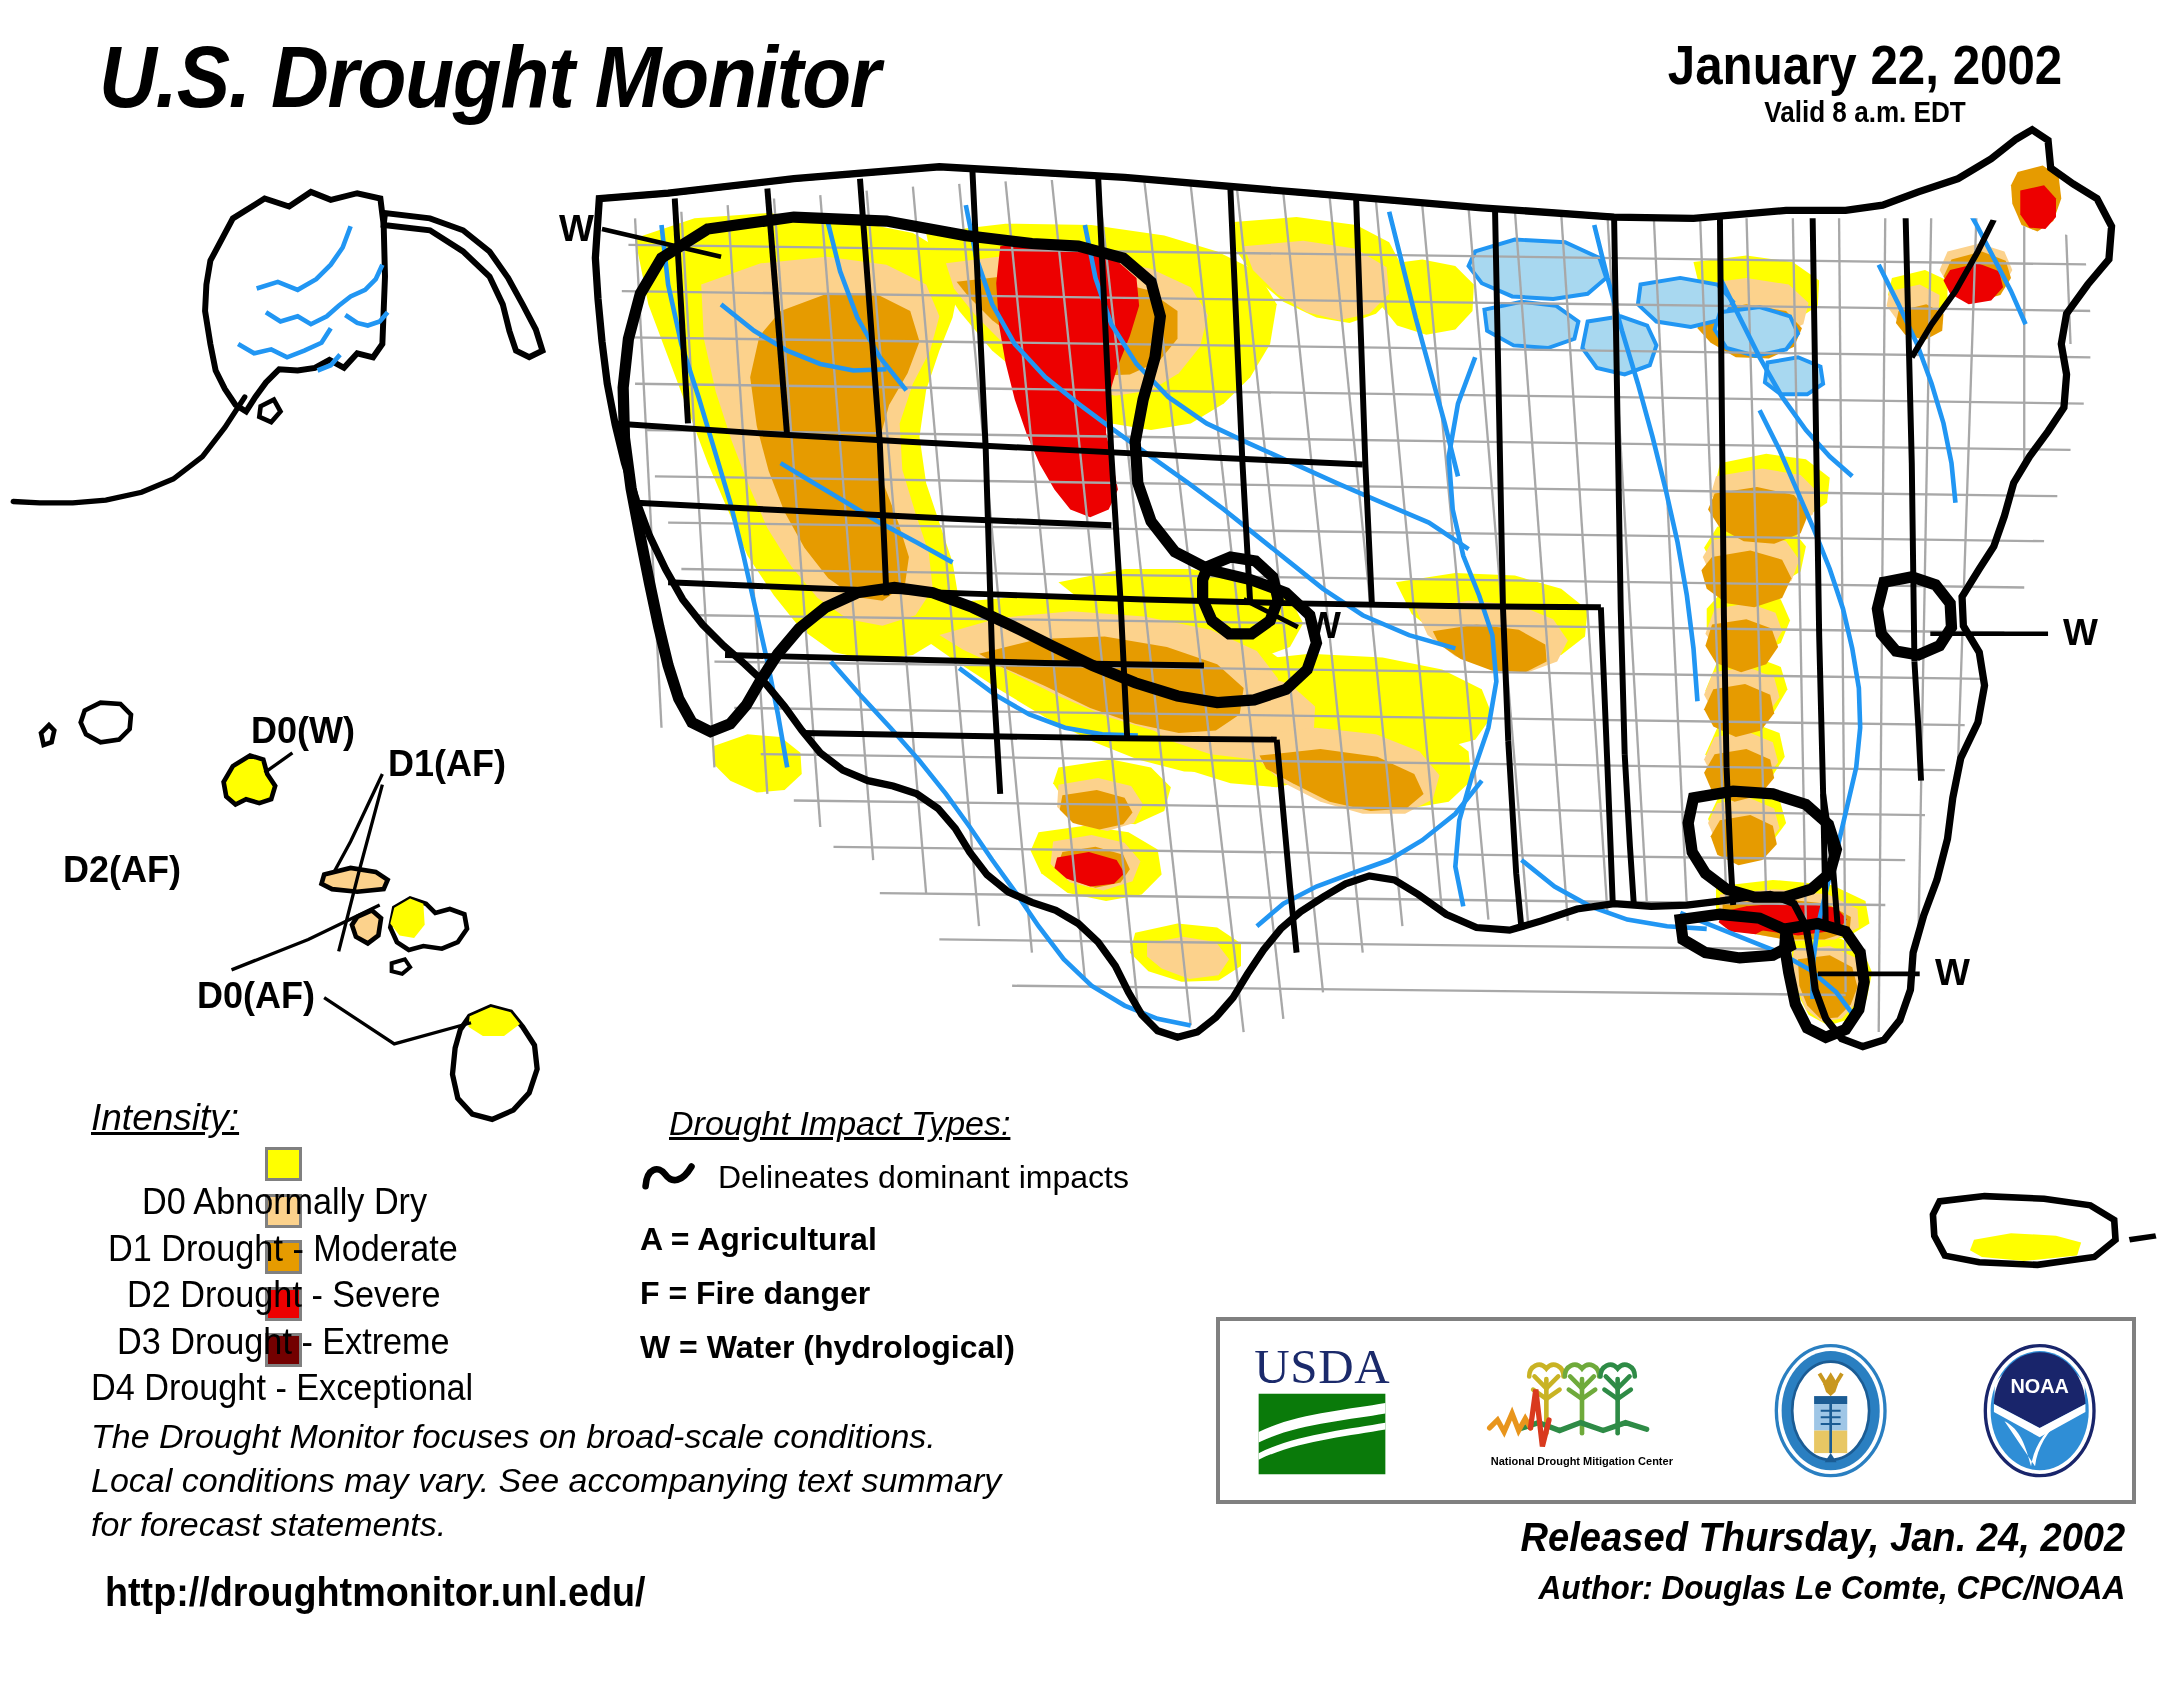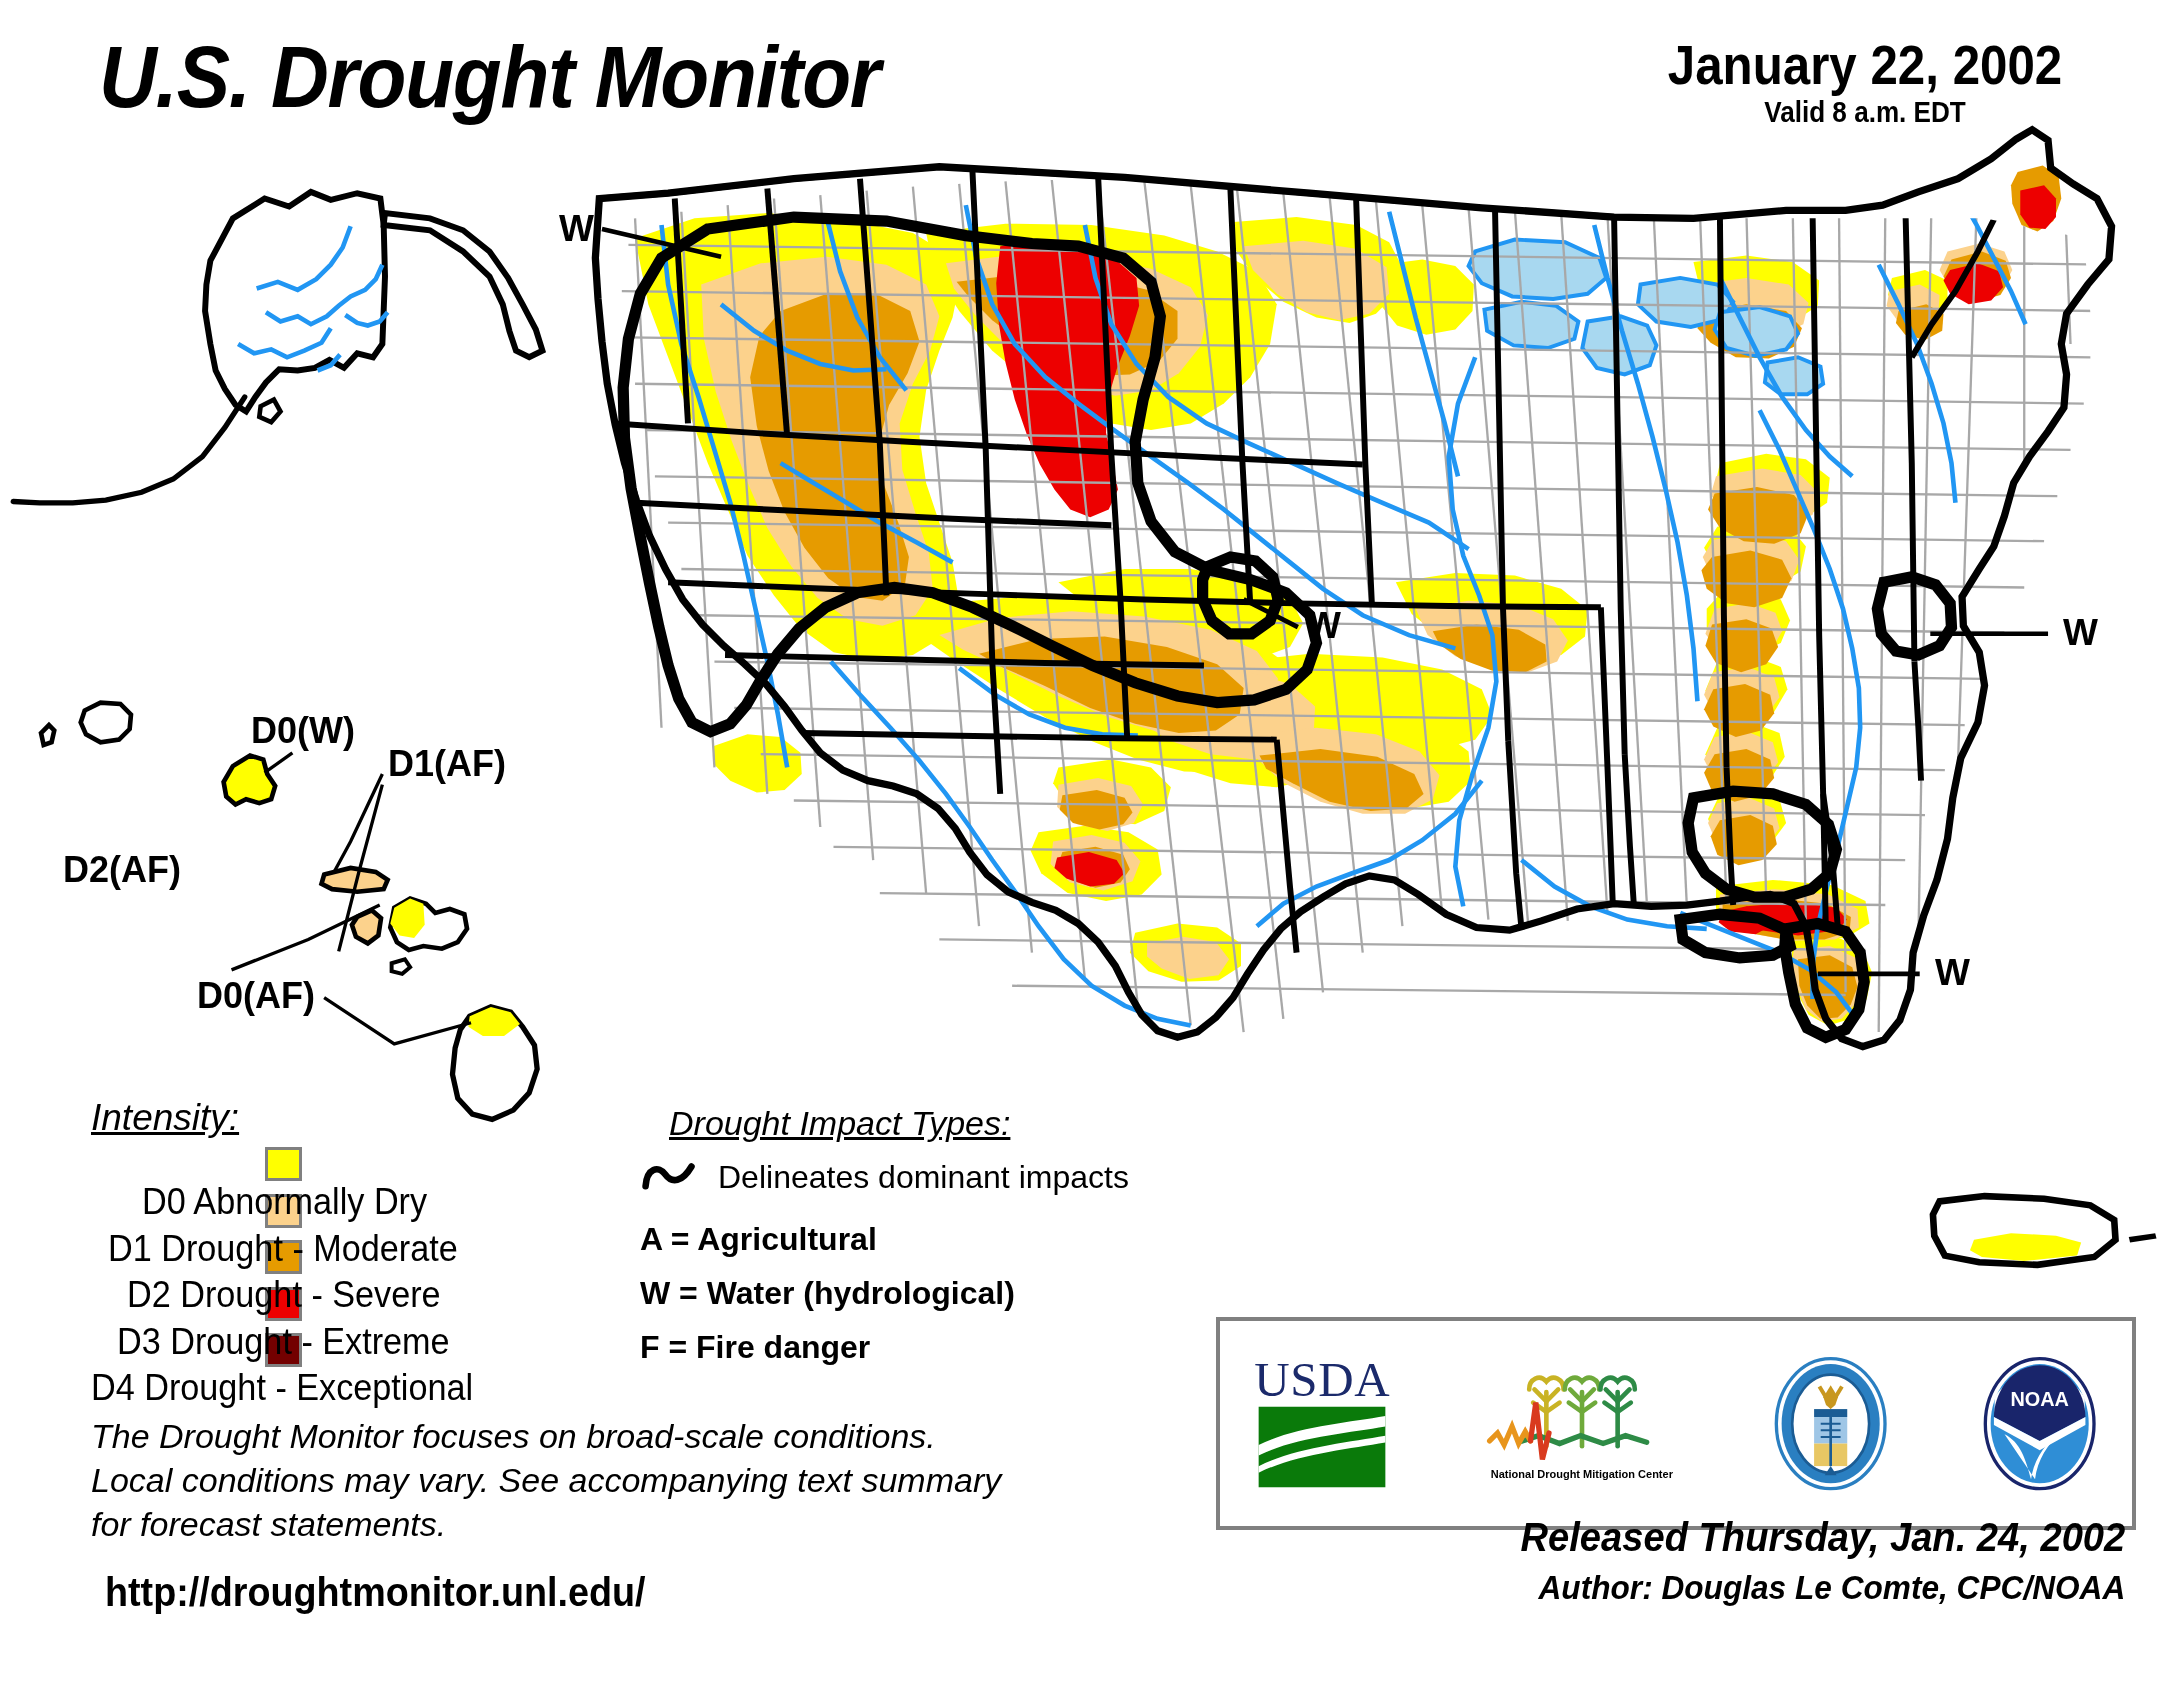--- a/index.html
+++ b/index.html
@@ -44,21 +44,21 @@
   .imp-line{font-size:32px;margin-bottom:17px;white-space:nowrap;font-weight:bold;}
   .imp-txt{font-size:32px;white-space:nowrap;}
 
   
   #disclaimer{position:absolute;left:91px;top:1414px;font-size:34px;
               font-style:italic;line-height:1.30;white-space:nowrap;}
   #site-url{position:absolute;left:105px;top:1569px;font-size:41px;
             font-weight:bold;transform:scaleX(0.92);transform-origin:left top;}
 
   
-  #logo-box{position:absolute;left:1216px;top:1317px;width:920px;height:213px;
+  #logo-box{position:absolute;left:1216px;top:1317px;width:920px;height:187px;
             border:4px solid #808080;background:#fff;box-sizing:border-box;
             display:flex;align-items:center;justify-content:space-around;gap:24px;}
   .logo-cell{display:flex;flex-direction:column;align-items:center;
              justify-content:center;}
   #usda-word{font-family:"Liberation Serif","DejaVu Serif",serif;
              font-size:49px;color:#1b2a6b;letter-spacing:0.7px;line-height:0.95;}
   #ndmc-cap{font-size:11px;font-weight:bold;white-space:nowrap;margin-top:1.3px;}
 
   
   #released{position:absolute;right:58px;top:1514px;text-align:right;}
@@ -526,22 +526,22 @@
 
 <div id="impacts">
   <div id="impacts-title">Drought Impact Types:</div>
   <div id="impacts-squig">
     <svg id="squig-svg" width="61" height="42" viewBox="0 0 92 64">
       <path d="M8,46 C10,18 28,14 38,28 C48,42 64,40 78,16" fill="none" stroke="#000" stroke-width="10" stroke-linecap="round"></path>
     </svg>
     <div class="imp-txt">Delineates dominant impacts</div>
   </div>
   <div class="imp-line">A = Agricultural</div>
+  <div class="imp-line">F = Fire danger</div>
   <div class="imp-line"> W = Water (hydrological)</div>
-  <div class="imp-line">F = Fire danger</div>
 </div>
 
 <div id="disclaimer">
   <div>The Drought Monitor focuses on broad-scale conditions.</div>
   <div>Local conditions may vary. See accompanying text summary</div>
   <div>for forecast statements.</div>
 </div>
 
 <div id="site-url">http://droughtmonitor.unl.edu/</div>
 

